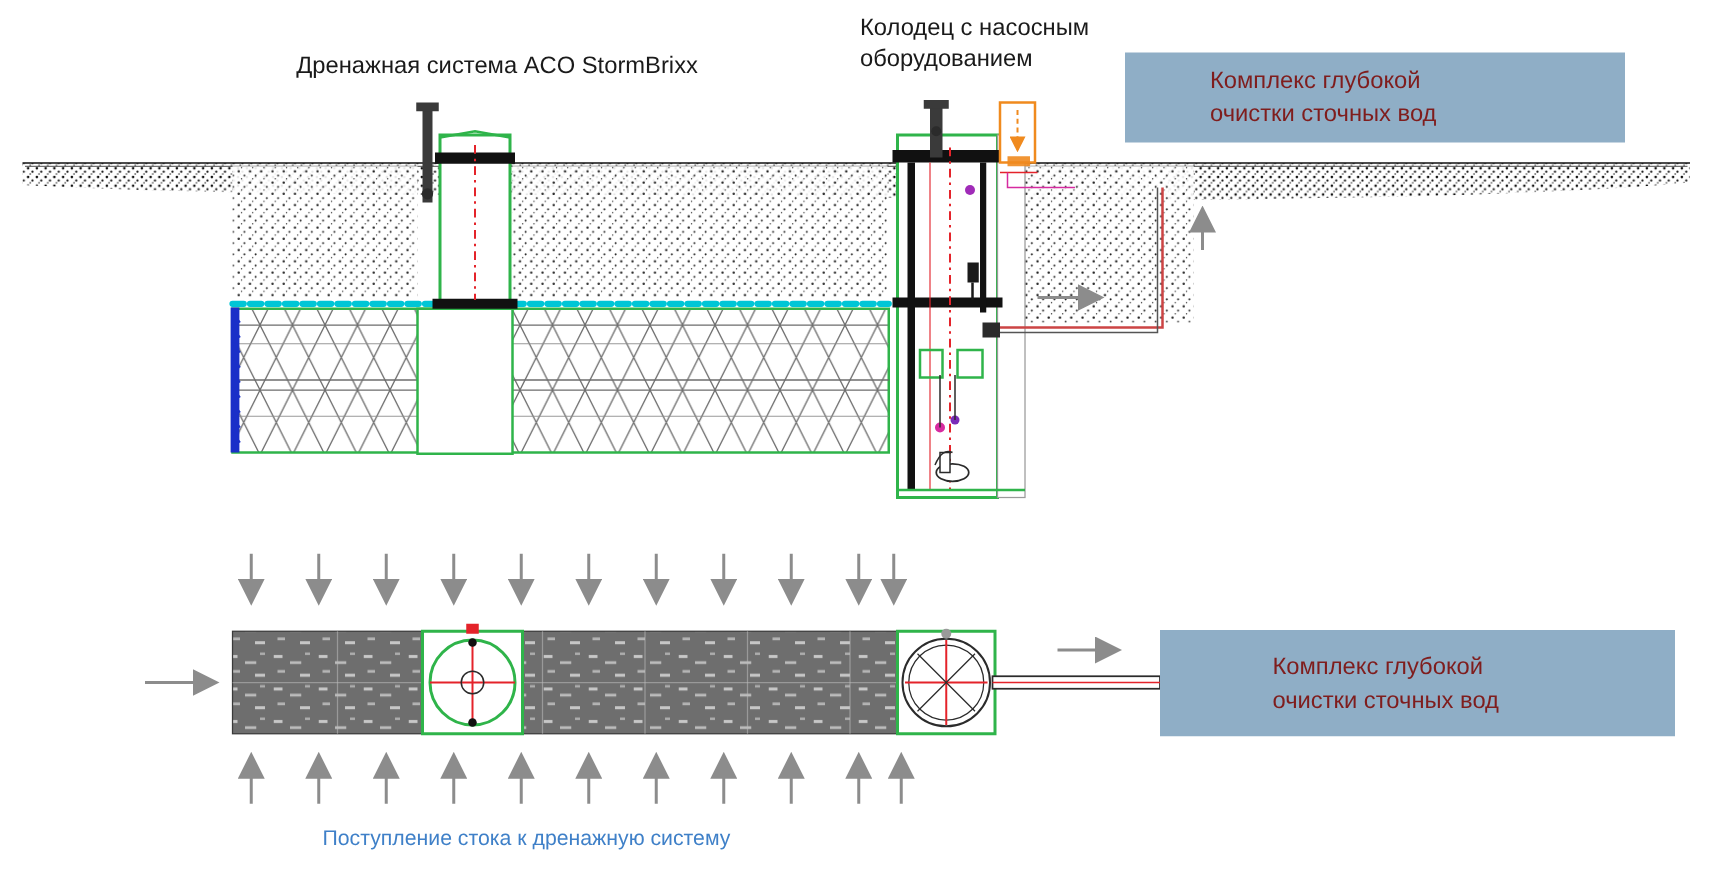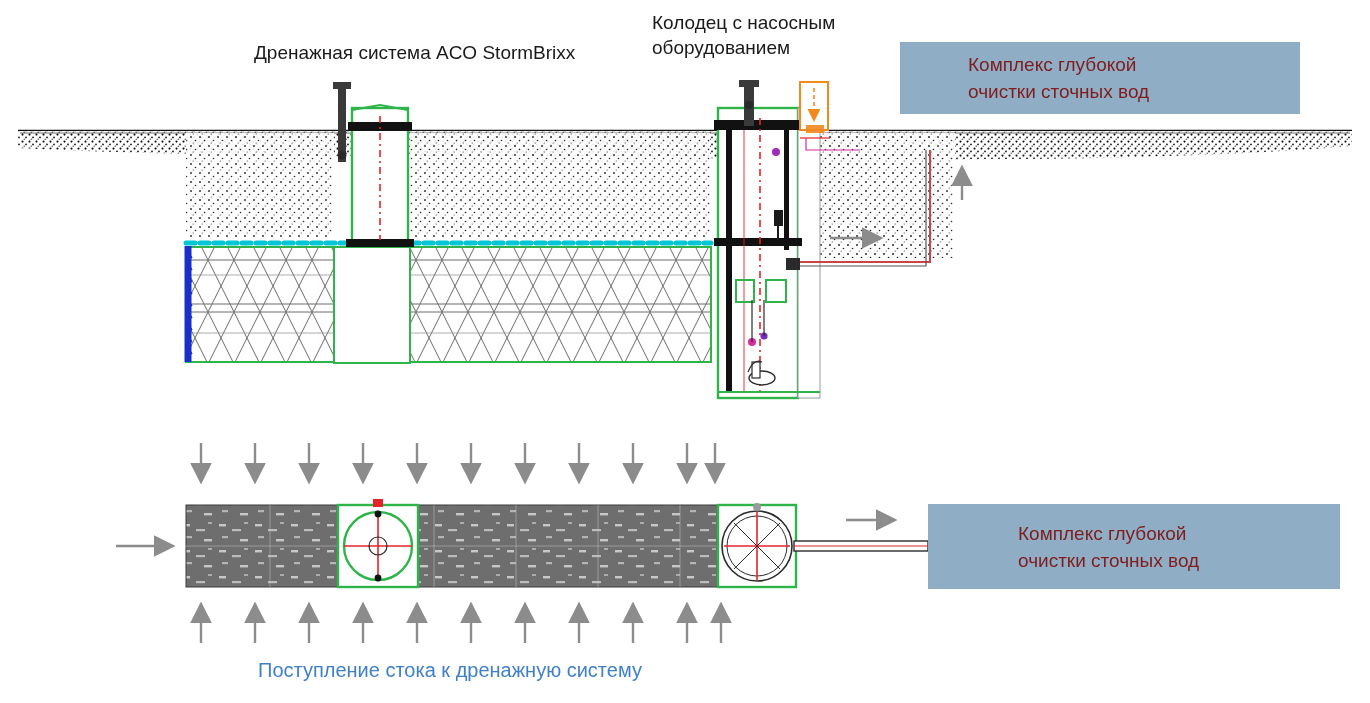--- a/index.html
+++ b/index.html
@@ -18,26 +18,26 @@
     overflow: hidden;
   }
   .lbl {
     position: absolute;
     color: #1a1a1a;
     font-size: 19px;
     line-height: 25px;
     white-space: pre-line;
   }
   #label-drainage {
-    left: 254px;
+    left: 237px;
     top: 40px;
     font-size: 19px;
   }
   #label-well {
-    left: 652px;
+    left: 688px;
     top: 10px;
     font-size: 19px;
   }
   .blue-box {
     position: absolute;
     background: #8faec6;
     display: flex;
     align-items: center;
     justify-content: flex-start;
   }
@@ -58,21 +58,21 @@
     left: 928px;
     top: 504px;
     width: 412px;
     height: 85px;
   }
   #box-bottom span { padding-left: 90px; }
   #label-inflow {
     left: 258px;
     top: 658px;
     color: #3f80c8;
-    font-size: 20px;
+    font-size: 17px;
   }
   svg.layer {
     position: absolute;
     left: 0;
     top: 0;
     width: 1370px;
     height: 703px;
   }
 </style>
 </head>

